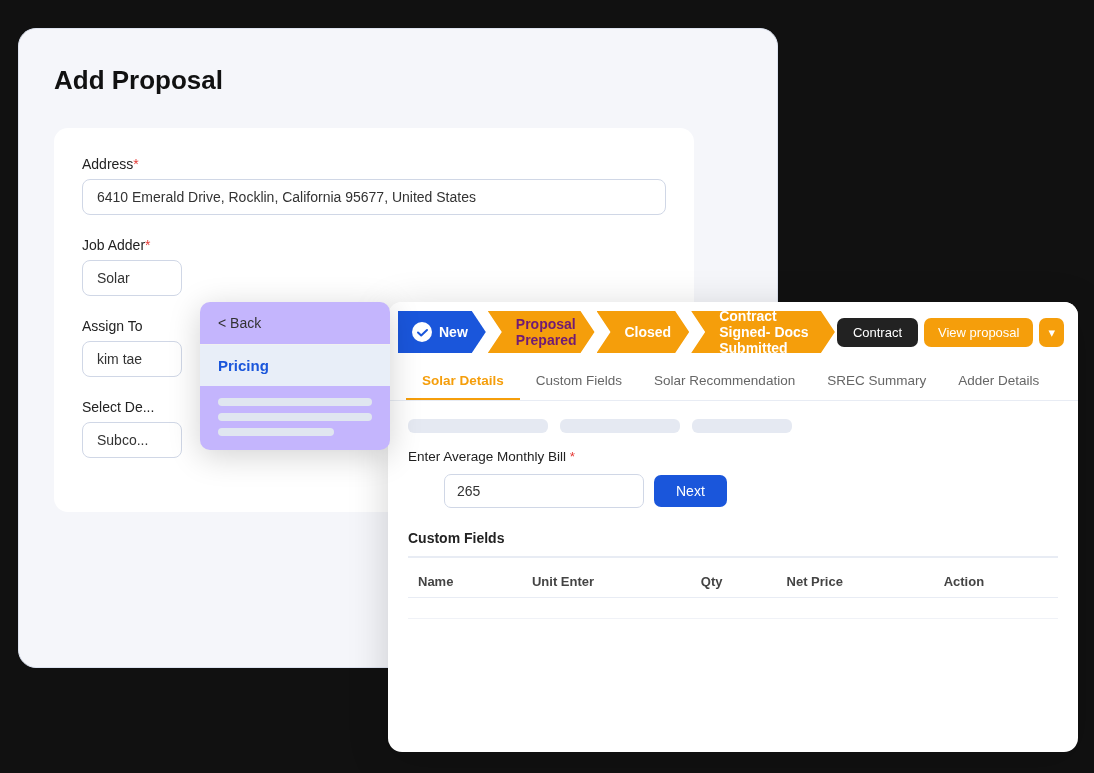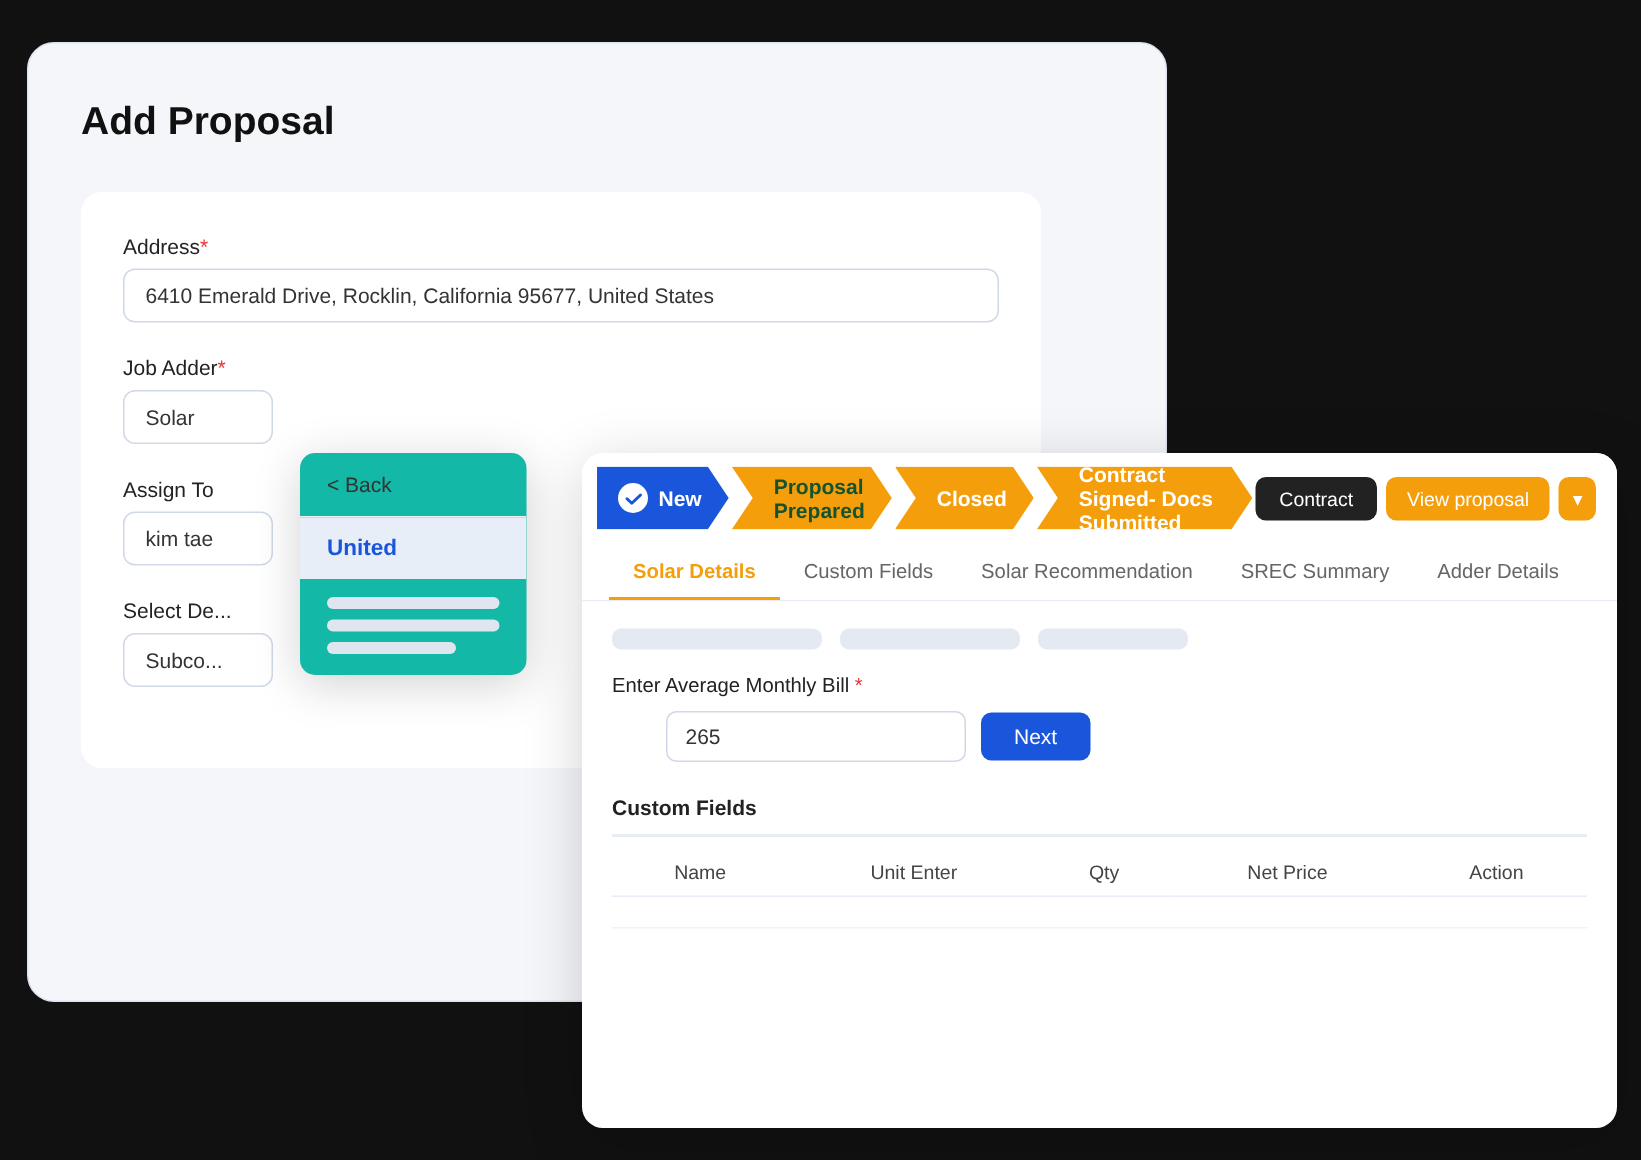--- a/index.html
+++ b/index.html
@@ -70,22 +70,22 @@
 
     .form-input-short {
       width: 100px;
     }
 
     
     .dropdown-panel {
       position: absolute;
       top: 302px;
       left: 200px;
-      width: 151px;
-      background: #14b8a6;
+      width: 190px;
+      background: #c4b5fd;
       border-radius: 10px;
       box-shadow: 0 6px 32px rgba(0,0,0,0.18);
       z-index: 10;
       overflow: hidden;
     }
 
     .dropdown-back {
       display: flex;
       align-items: center;
       gap: 6px;
@@ -171,21 +171,21 @@
       padding-left: 14px;
     }
 
     .step-new {
       background: #1a56db;
       color: #fff;
     }
 
     .step-proposal {
       background: #f59e0b;
-      color: #14532d;
+      color: #701a75;
       justify-content: flex-end;
     }
 
     .step-closed {
       background: #f59e0b;
       color: #fff;
     }
 
     .step-contract {
       background: #f59e0b;
@@ -349,24 +349,24 @@
     }
 
     .cf-table {
       width: 100%;
       border-collapse: collapse;
       font-size: 13px;
       color: #555;
     }
 
     .cf-table thead th {
-      text-align: center;
+      text-align: left;
       padding: 8px 10px;
       border-bottom: 1.5px solid #e8ecf4;
-      font-weight: 400;
+      font-weight: 700;
       color: #444;
       background: #fff;
     }
 
     .cf-table tbody td {
       padding: 10px 10px;
       border-bottom: 1px solid #f0f2f7;
     }
 
     .divider {
@@ -408,21 +408,21 @@
       <input class="form-input form-input-short" type="text" value="Subco..." style="">
     </div>
   </div>
 </div>
 
 <div class="dropdown-panel">
   <div class="dropdown-back">
     <span>&lt; Back</span>
   </div>
   <div class="dropdown-item-selected">
-    <span>United</span>
+    <span>Pricing</span>
   </div>
   <div class="dropdown-lines">
     <div class="dropdown-line"></div>
     <div class="dropdown-line"></div>
     <div class="dropdown-line"></div>
   </div>
 </div>
 
 <div class="fg-card">
 

